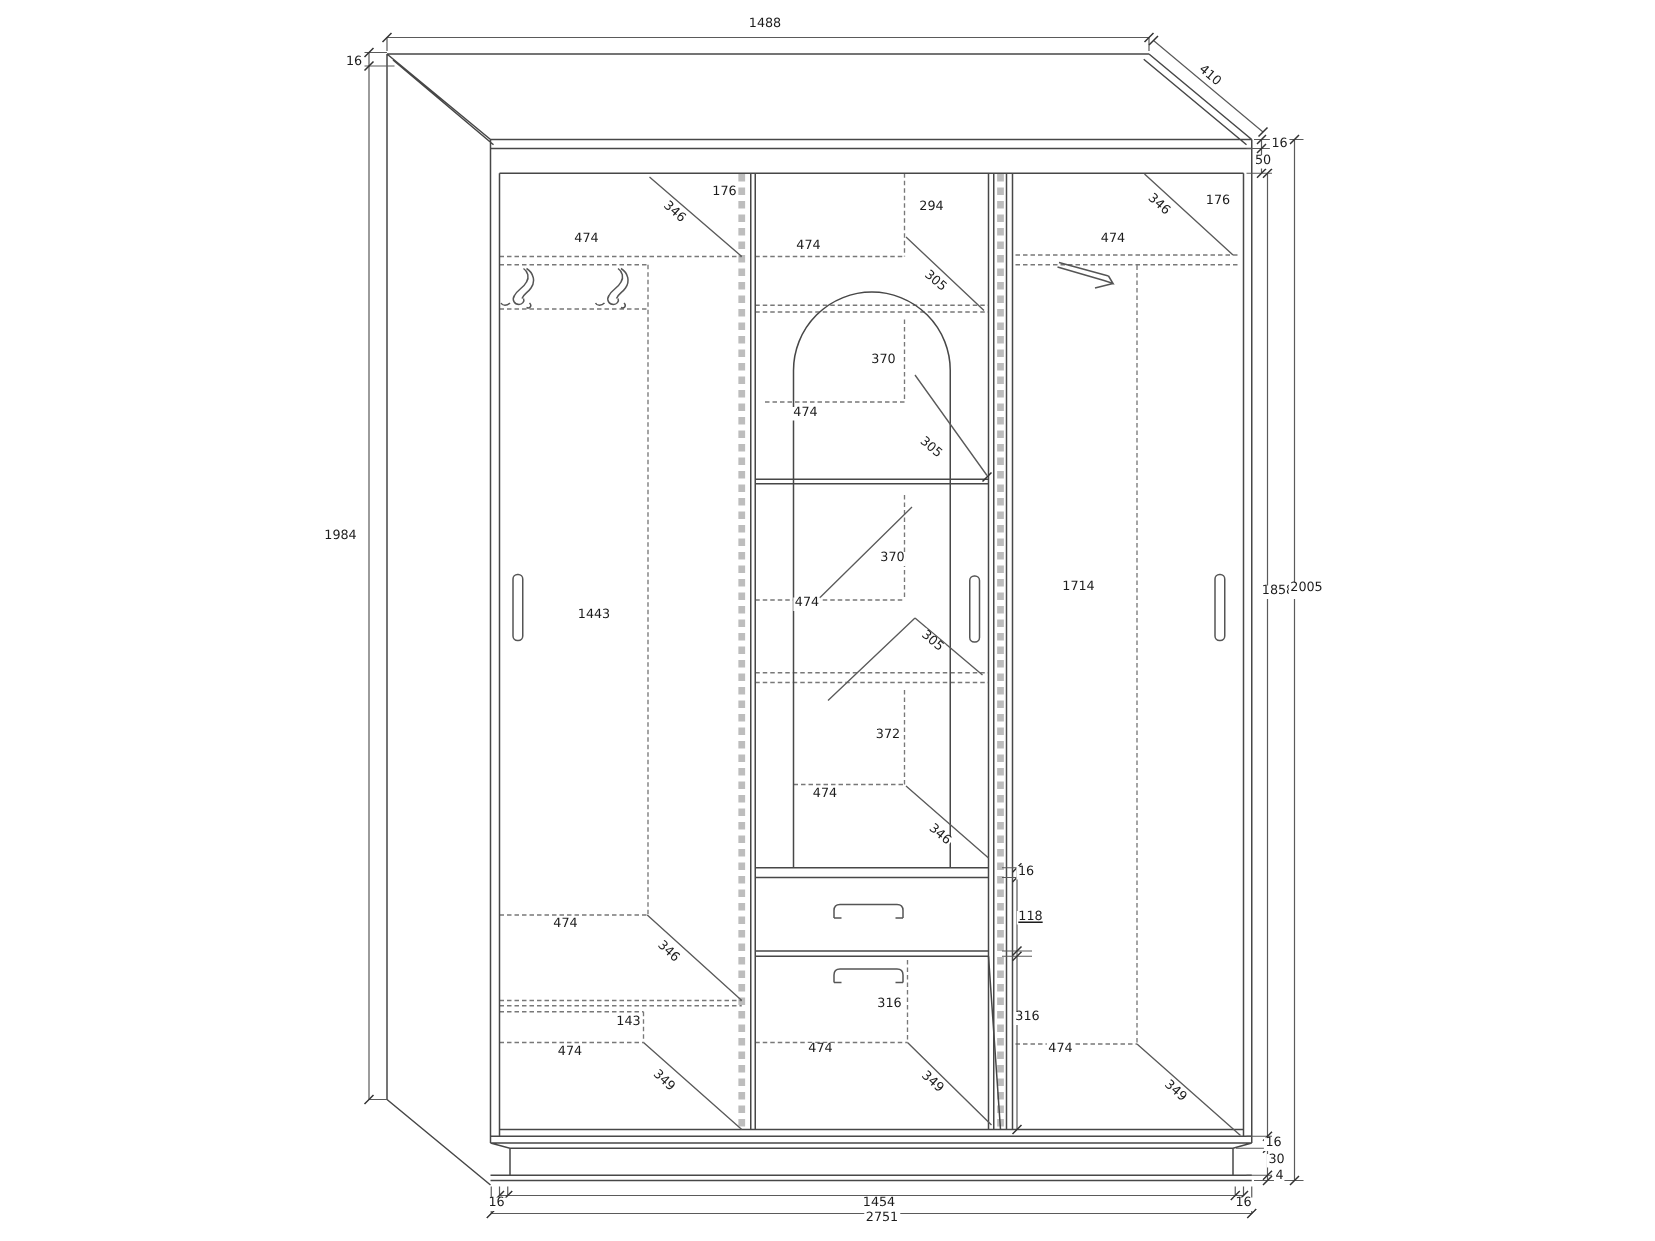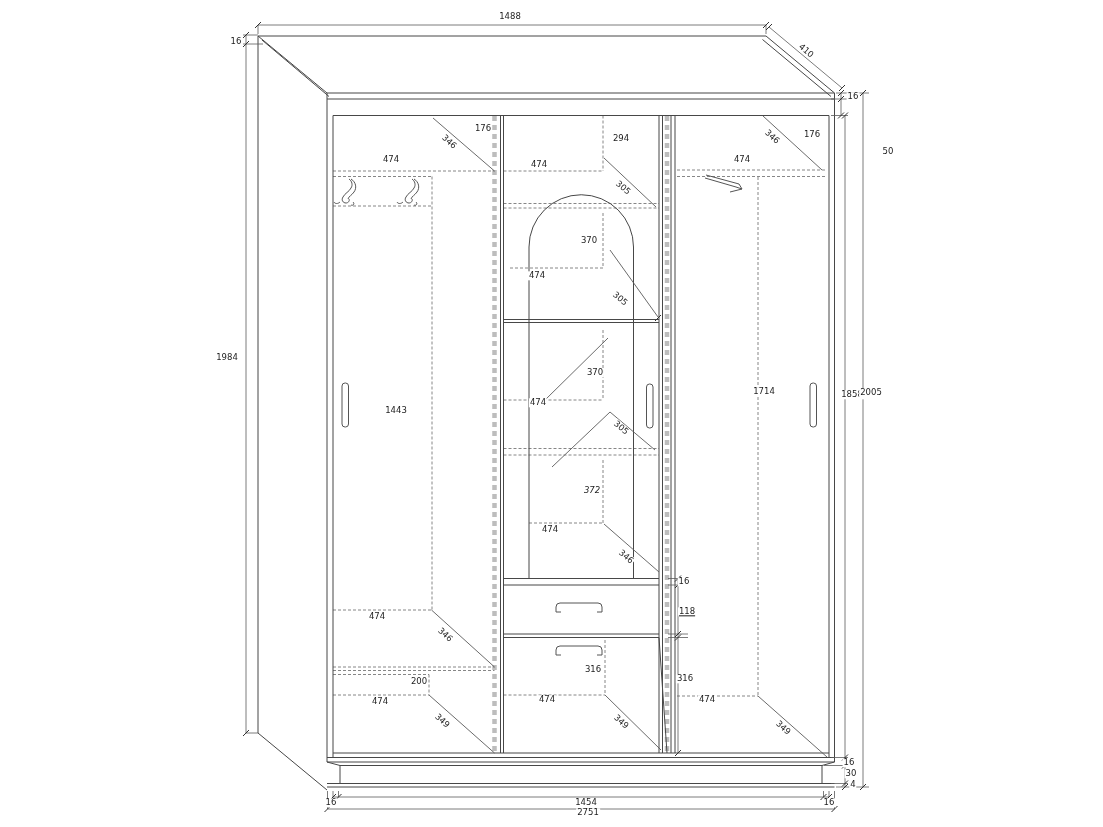--- a/index.html
+++ b/index.html
@@ -127,49 +127,49 @@
     <g stroke="#555" stroke-width="1" fill="none">
       <path d="M706,175 L739,184 M705,178 L736,187 M739,184 L742,189 L736,187 M742,189 L730,192"></path>
     </g>
   </svg>
 
   <div id="labels">
       <span class="dim" style="left: 510px; top: 17px; transform: translate(-50%, -50%) rotate(0deg);">1488</span>
       <span class="dim" style="left: 236px; top: 42px; transform: translate(-50%, -50%) rotate(0deg);">16</span>
       <span class="dim" style="left: 806px; top: 51px; transform: translate(-50%, -50%) rotate(40deg);">410</span>
       <span class="dim" style="left: 853px; top: 97px; transform: translate(-50%, -50%) rotate(0deg);">16</span>
-      <span class="dim" style="left: 888px; top: 108px; transform: translate(-50%, -50%) rotate(0deg); margin-top: 44px;">50</span>
+      <span class="dim" style="left: 842px; top: 108px; transform: translate(-50%, -50%) rotate(0deg);">50</span>
       <span class="dim" style="left: 227px; top: 358px; transform: translate(-50%, -50%) rotate(0deg); text-align: right;">1984</span>
       <span class="dim" style="left: 852px; top: 395px; transform: translate(-50%, -50%) rotate(0deg);">1858</span>
       <span class="dim" style="left: 871px; top: 393px; transform: translate(-50%, -50%) rotate(0deg);">2005</span>
       <span class="dim" style="left: 483px; top: 129px; transform: translate(-50%, -50%) rotate(0deg);">176</span>
       <span class="dim" style="left: 449px; top: 142px; transform: translate(-50%, -50%) rotate(42deg);">346</span>
       <span class="dim" style="left: 391px; top: 160px; transform: translate(-50%, -50%) rotate(0deg);">474</span>
       <span class="dim" style="left: 589px; top: 139px; transform: translate(-50%, -50%) rotate(0deg); margin-left: 32px;">294</span>
       <span class="dim" style="left: 539px; top: 165px; transform: translate(-50%, -50%) rotate(0deg);">474</span>
       <span class="dim" style="left: 623px; top: 188px; transform: translate(-50%, -50%) rotate(40deg);">305</span>
       <span class="dim" style="left: 772px; top: 137px; transform: translate(-50%, -50%) rotate(42deg);">346</span>
       <span class="dim" style="left: 812px; top: 135px; transform: translate(-50%, -50%) rotate(0deg);">176</span>
       <span class="dim" style="left: 742px; top: 160px; transform: translate(-50%, -50%) rotate(0deg);">474</span>
       <span class="dim" style="left: 589px; top: 241px; transform: translate(-50%, -50%) rotate(0deg);">370</span>
       <span class="dim" style="left: 537px; top: 276px; transform: translate(-50%, -50%) rotate(0deg);">474</span>
       <span class="dim" style="left: 620px; top: 299px; transform: translate(-50%, -50%) rotate(40deg);">305</span>
       <span class="dim" style="left: 396px; top: 411px; transform: translate(-50%, -50%) rotate(0deg);">1443</span>
       <span class="dim" style="left: 595px; top: 373px; transform: translate(-50%, -50%) rotate(0deg);">370</span>
       <span class="dim" style="left: 538px; top: 403px; transform: translate(-50%, -50%) rotate(0deg);">474</span>
       <span class="dim" style="left: 621px; top: 428px; transform: translate(-50%, -50%) rotate(40deg);">305</span>
-      <span class="dim" style="left: 764px; top: 392px; transform: translate(-50%, -50%) rotate(0deg);">1714</span>
-      <span class="dim" style="left: 592px; top: 491px; transform: translate(-50%, -50%) rotate(0deg); font-style: italic;">372</span>
+      <span class="dim" style="left: 719px; top: 392px; transform: translate(-50%, -50%) rotate(0deg);">1714</span>
+      <span class="dim" style="left: 592px; top: 491px; transform: translate(-50%, -50%) rotate(0deg);">372</span>
       <span class="dim" style="left: 550px; top: 530px; transform: translate(-50%, -50%) rotate(0deg);">474</span>
       <span class="dim" style="left: 626px; top: 557px; transform: translate(-50%, -50%) rotate(40deg);">346</span>
       <span class="dim" style="left: 377px; top: 617px; transform: translate(-50%, -50%) rotate(0deg);">474</span>
       <span class="dim" style="left: 445px; top: 635px; transform: translate(-50%, -50%) rotate(43deg);">346</span>
       <span class="dim" style="left: 684px; top: 582px; transform: translate(-50%, -50%) rotate(0deg);">16</span>
       <span class="dim" style="left: 687px; top: 612px; transform: translate(-50%, -50%) rotate(0deg); text-decoration: underline;">118</span>
-      <span class="dim" style="left: 419px; top: 682px; transform: translate(-50%, -50%) rotate(0deg);">200</span>
+      <span class="dim" style="left: 419px; top: 682px; transform: translate(-50%, -50%) rotate(0deg);">143</span>
       <span class="dim" style="left: 380px; top: 702px; transform: translate(-50%, -50%) rotate(0deg);">474</span>
       <span class="dim" style="left: 442px; top: 721px; transform: translate(-50%, -50%) rotate(43deg);">349</span>
       <span class="dim" style="left: 593px; top: 670px; transform: translate(-50%, -50%) rotate(0deg);">316</span>
       <span class="dim" style="left: 685px; top: 679px; transform: translate(-50%, -50%) rotate(0deg);">316</span>
       <span class="dim" style="left: 547px; top: 700px; transform: translate(-50%, -50%) rotate(0deg);">474</span>
       <span class="dim" style="left: 621px; top: 722px; transform: translate(-50%, -50%) rotate(42deg);">349</span>
       <span class="dim" style="left: 707px; top: 700px; transform: translate(-50%, -50%) rotate(0deg);">474</span>
       <span class="dim" style="left: 783px; top: 728px; transform: translate(-50%, -50%) rotate(42deg);">349</span>
       <span class="dim" style="left: 849px; top: 763px; transform: translate(-50%, -50%) rotate(0deg);">16</span>
       <span class="dim" style="left: 851px; top: 774px; transform: translate(-50%, -50%) rotate(0deg);">30</span>

